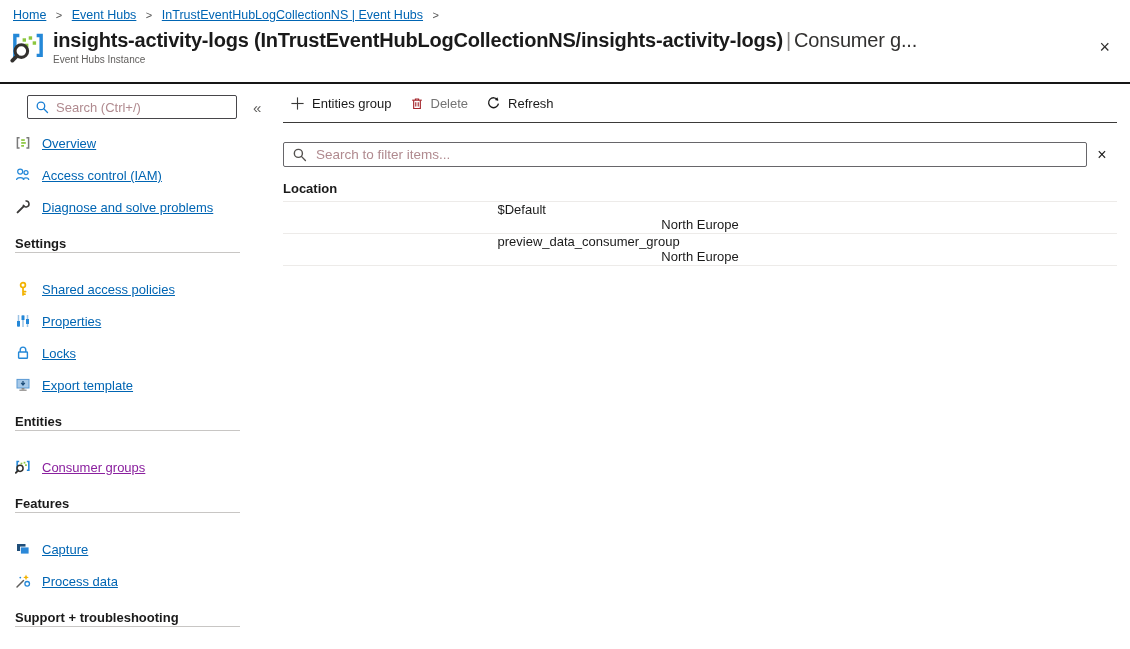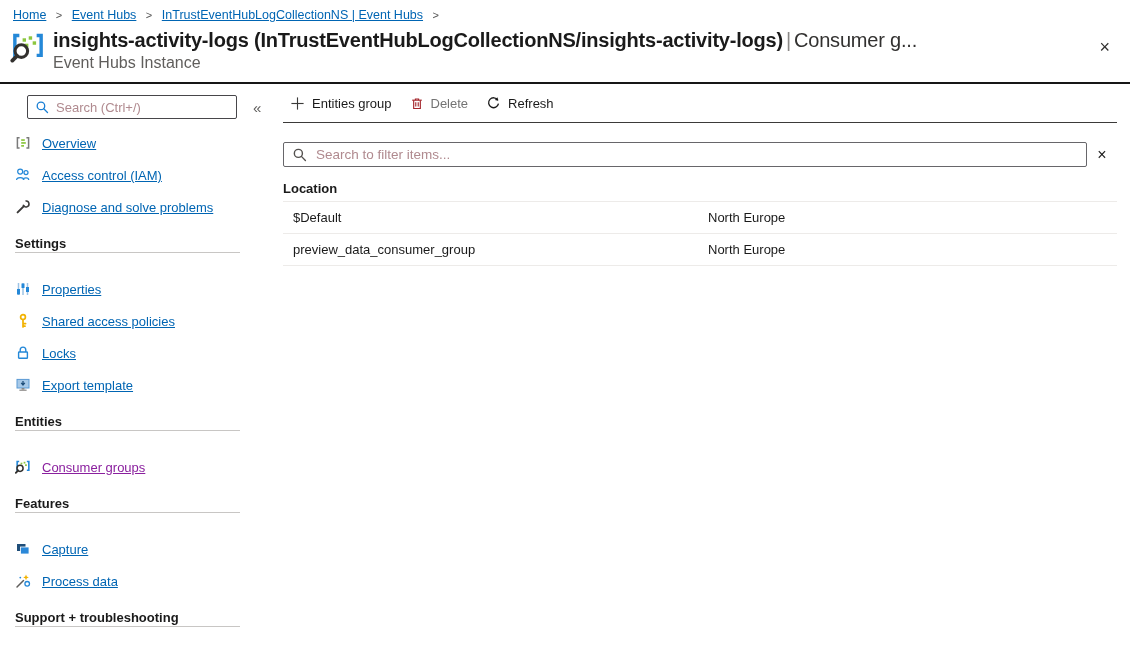--- a/index.html
+++ b/index.html
@@ -14,21 +14,21 @@
   .page-header { height: 84px; border-bottom: 2px solid #161616; position: relative; }
   .breadcrumb { padding: 8px 0 0 13px; font-size: 12.5px; white-space: nowrap; }
   .breadcrumb a { color: #0065b3; text-decoration: underline; cursor: pointer; }
   .crumb-sep { color: #555; margin: 0 6px; font-size: 11px; }
   .title-row { display: flex; align-items: flex-start; margin: 7px 0 0 10px; }
   .title-icon { width: 36px; height: 36px; flex: none; margin-right: 7px; margin-top: 1px; }
   .title-block { min-width: 0; flex: 1; padding-right: 40px; }
   h1 { margin: 0; font-size: 20px; font-weight: 700; white-space: nowrap; overflow: hidden; letter-spacing: -0.2px; }
   .t-pipe { font-weight: 400; color: #8a8886; margin: 0 3px; }
   .t-rest { font-weight: 400; color: #323130; }
-  .subtitle { font-size: 16px; color: #605e5c; margin-top: 2px; }
+  .subtitle { font-size: 10px; color: #605e5c; margin-top: 2px; }
   .close-btn { position: absolute; right: 18px; top: 36px; font-size: 18px; line-height: 1;
     color: #323130; background: none; border: none; cursor: pointer; padding: 2px; font-family: inherit; }
 
   
   .body-row { display: flex; height: 563px; }
 
   
   .sidebar { width: 265px; flex: none; padding-top: 11px; overflow: hidden; }
   .sidebar-search-row { display: flex; align-items: center; padding-left: 15px; }
   .search-box { width: 210px; height: 24px; border: 1px solid #47464a; border-radius: 2px;
@@ -58,21 +58,21 @@
   .filter-box { flex: 1; height: 25px; border: 1px solid #67666a; border-radius: 2px;
     display: flex; align-items: center; gap: 7px; padding: 0 8px; background: #fff; }
   .filter-box .s-icon { color: #53504e; display: flex; flex: none; }
   .filter-box input { border: none; outline: none; flex: 1; min-width: 0; font-size: 13.5px; font-family: inherit; }
   .filter-clear { width: 30px; text-align: center; background: none; border: none; cursor: pointer;
     font-size: 16px; color: #1b1b1b; font-family: inherit; padding: 0; }
 
   .grid { margin-top: 8px; }
   .t-head, .t-row { display: flex; align-items: center; border-bottom: 1px solid #edebe9; }
   .t-head { height: 27px; font-weight: 700; }
-  .t-row { height: 32px; cursor: pointer; }
+  .t-row { height: 32px; cursor: pointer; flex-direction: column; }
   .c-name { width: 425px; padding-left: 10px; flex: none; white-space: nowrap; }
   .c-loc { flex: 1; white-space: nowrap; }
 </style>
 </head>
 <body>
 
 <div class="page-header">
   <nav class="breadcrumb">
     <a>Home</a>
     <span class="crumb-sep">&gt;</span>
@@ -153,46 +153,46 @@
             <circle cx="11" cy="5" r="3" stroke-width="1.5" stroke-dasharray="13.5 5.3" transform="rotate(-100 11 5)"></circle>
             <line x1="8.9" y1="7.1" x2="2.6" y2="13.4" stroke-width="2" stroke-linecap="round"></line>
           </svg>
         </span>
         <span class="nav-label">Diagnose and solve problems</span>
       </a>
 
       <div class="nav-section">Settings</div>
       <a class="nav-item">
         <span class="nav-icon">
+          <svg width="16" height="16" viewBox="0 0 16 16" fill="none" stroke="#f2b200" stroke-width="1.7" stroke-linecap="round">
+            <circle cx="8" cy="4.1" r="2.4"></circle>
+            <path d="M8 6.5 V14 M8 10.6 h2.6 M8 13.2 h2"></path>
+          </svg>
+        </span>
+        <span class="nav-label">Shared access policies</span>
+      </a>
+      <a class="nav-item">
+        <span class="nav-icon">
           <svg width="16" height="16" viewBox="0 0 16 16">
             <g stroke="#9cc3e5" stroke-width="1.5">
               <line x1="3.5" y1="2" x2="3.5" y2="14"></line>
                 <line x1="8" y1="2" x2="8" y2="14"></line>
                 <line x1="12.5" y1="2" x2="12.5" y2="14"></line>
             </g>
             <g stroke="#2488d8" stroke-width="3">
               <line x1="3.5" y1="8" x2="3.5" y2="13.5"></line>
                 <line x1="8" y1="2.5" x2="8" y2="7"></line>
                 <line x1="12.5" y1="6" x2="12.5" y2="11"></line>
             </g>
           </svg>
         </span>
         <span class="nav-label">Properties</span>
       </a>
       <a class="nav-item">
         <span class="nav-icon">
-          <svg width="16" height="16" viewBox="0 0 16 16" fill="none" stroke="#f2b200" stroke-width="1.7" stroke-linecap="round">
-            <circle cx="8" cy="4.1" r="2.4"></circle>
-            <path d="M8 6.5 V14 M8 10.6 h2.6 M8 13.2 h2"></path>
-          </svg>
-        </span>
-        <span class="nav-label">Shared access policies</span>
-      </a>
-      <a class="nav-item">
-        <span class="nav-icon">
           <svg width="16" height="16" viewBox="0 0 16 16" fill="none" stroke="#2488d8" stroke-width="1.4">
             <path d="M5.2 7 V4.9 a2.8 2.8 0 0 1 5.6 0 V7"></path>
             <rect x="3.6" y="7" width="8.8" height="6.3" rx="0.6"></rect>
           </svg>
         </span>
         <span class="nav-label">Locks</span>
       </a>
       <a class="nav-item">
         <span class="nav-icon">
           <svg width="16" height="16" viewBox="0 0 16 16">

